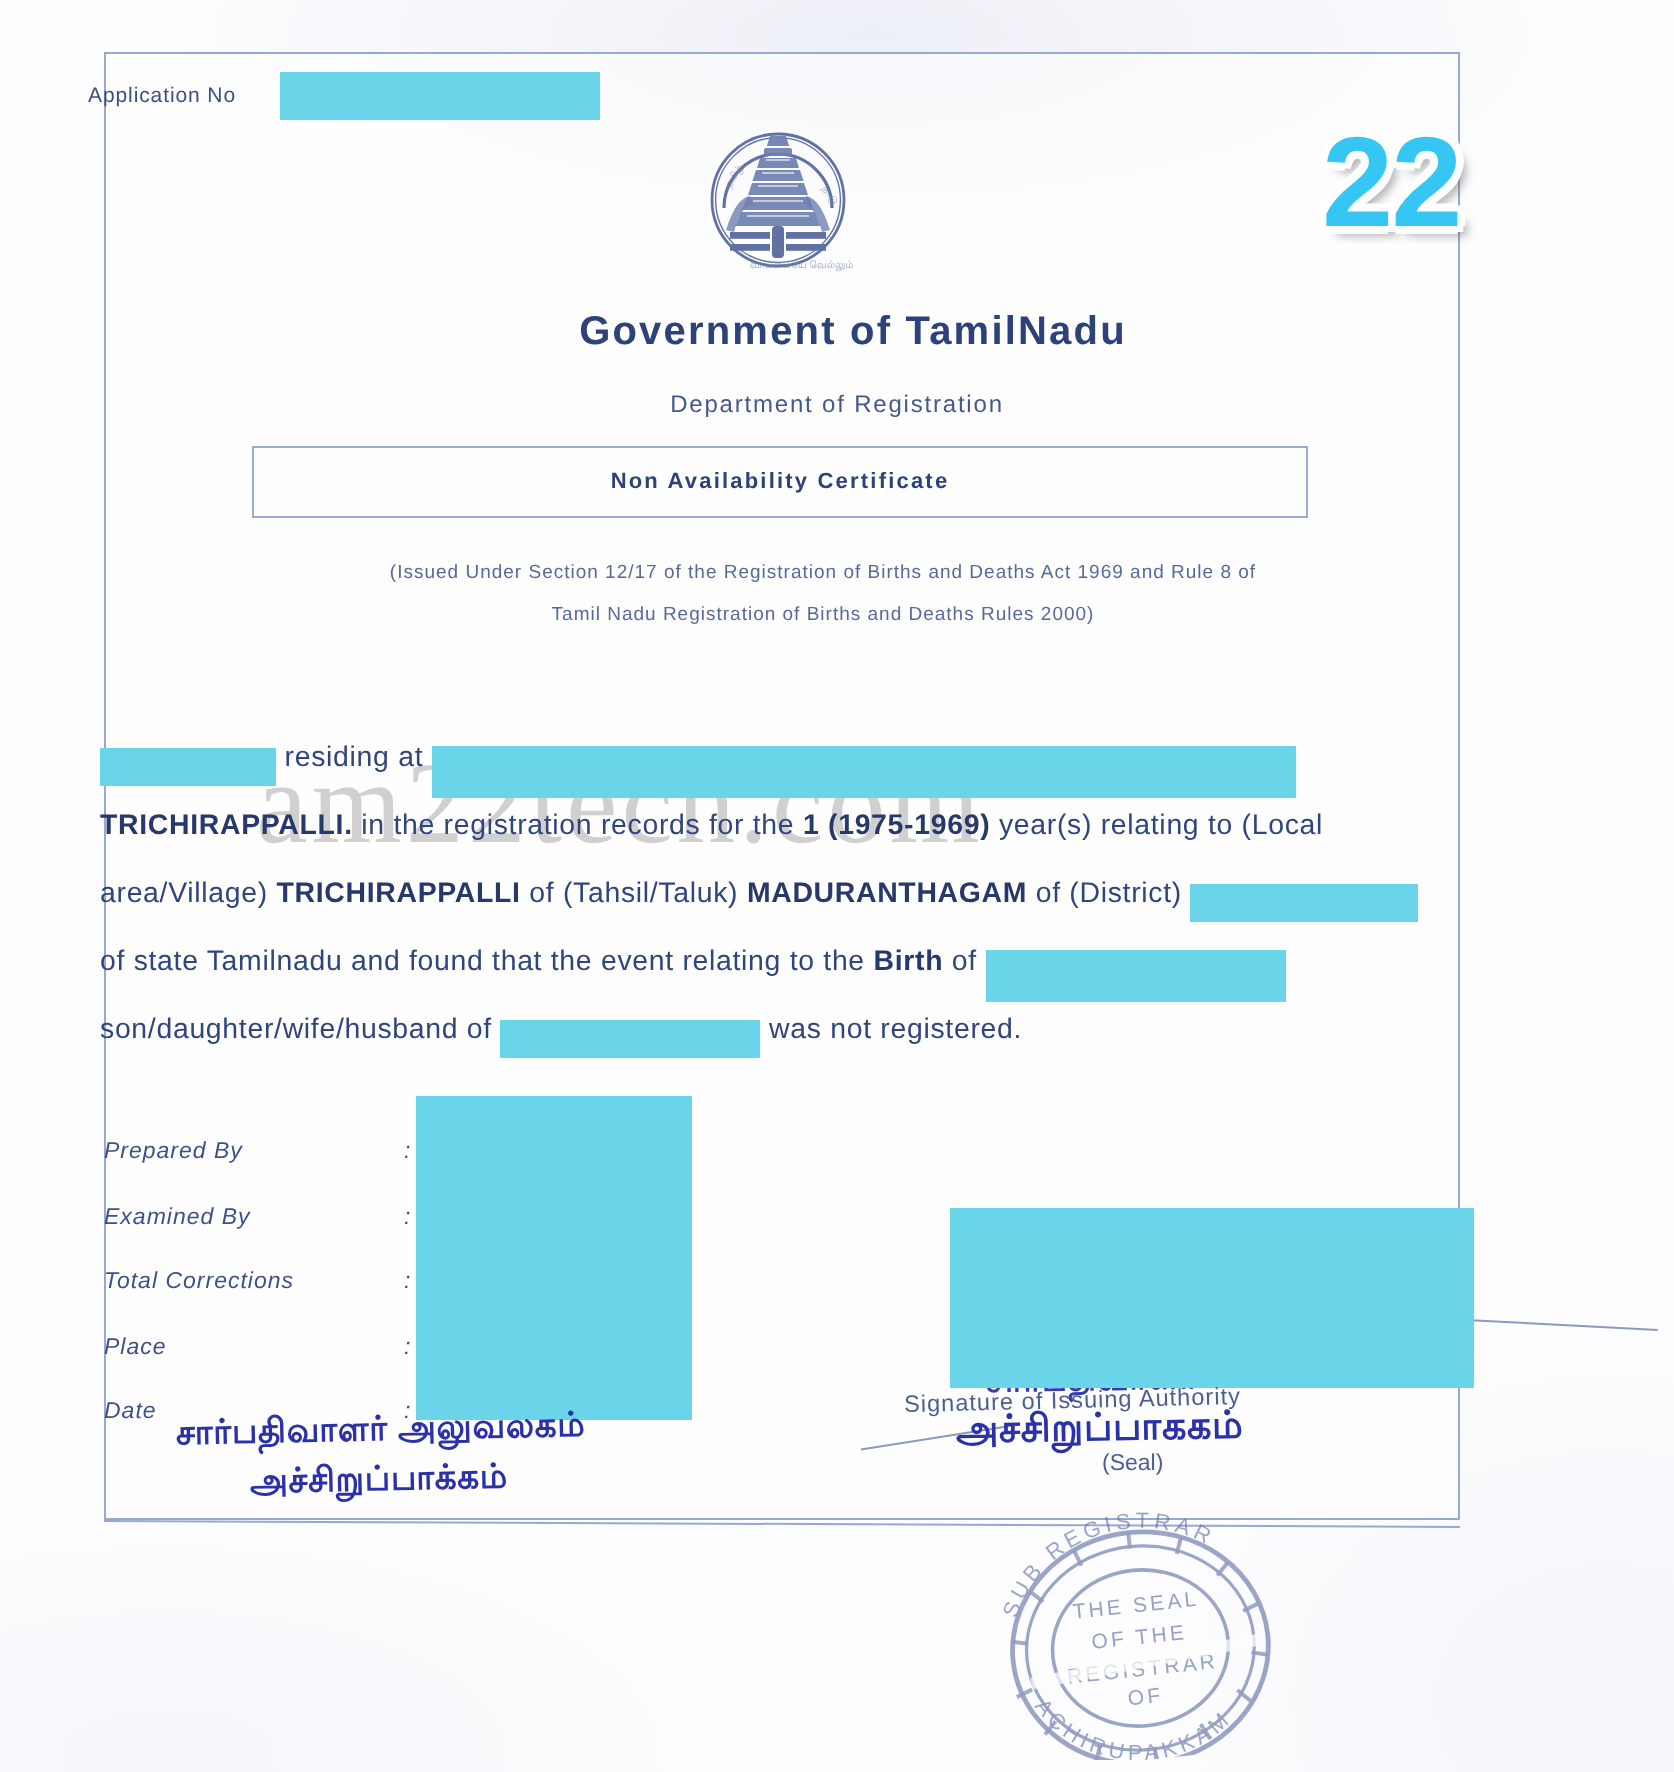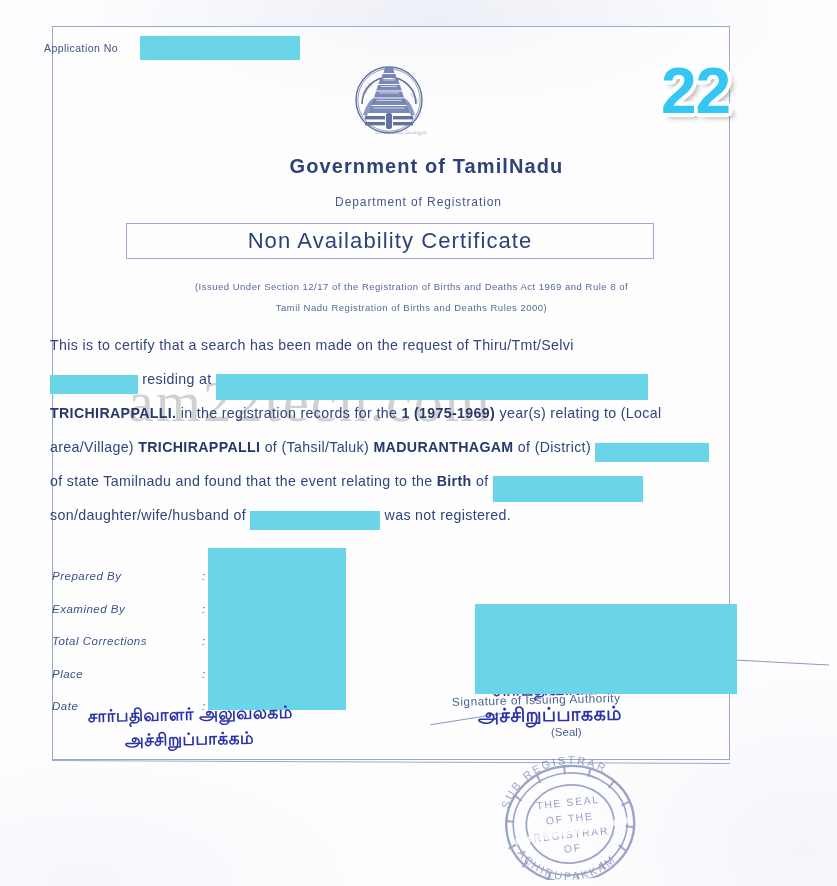--- a/index.html
+++ b/index.html
@@ -114,22 +114,22 @@
     top: 223px;
     width: 528px;
     height: 36px;
     border: 1.2px solid #9aabd0;
     box-sizing: border-box;
     display: flex;
     align-items: center;
     justify-content: center;
   }
   #cert-title {
-    font-size: 22px;
-    font-weight: normal;
+    font-size: 11px;
+    font-weight: bold;
     letter-spacing: 1.1px;
     color: #2d4278;
   }
   .fineprint {
     position: absolute;
     left: 0; right: 14px;
     text-align: center;
     font-size: 9.5px;
     letter-spacing: .5px;
     color: #56699a;
@@ -338,21 +338,21 @@
   <div id="cert-title-box">
     <span id="cert-title">Non  Availability  Certificate</span>
   </div>
 
   <div class="fineprint" id="fineprint-1">(Issued  Under  Section  12/17  of  the  Registration  of  Births  and  Deaths  Act  1969  and  Rule  8  of</div>
   <div class="fineprint" id="fineprint-2">Tamil  Nadu  Registration  of  Births  and  Deaths  Rules  2000)</div>
 
   <div id="watermark">am22tech.com</div>
 
   <div id="body-text">
-    <span>This  is  to  certify  that  a  search  has  been  made  on  the  request  of  Thiru/Tmt/Selvi</span><br>
+    <br>
     <span class="redact rd-inline" style="width:88px;"></span>
     <span>residing  at</span>
     <span class="redact rd-tall" style="width:432px;"></span><br>
     <b>TRICHIRAPPALLI.</b>
     <span>in  the  registration  records  for  the</span>
     <b>1 (1975-1969)</b>
     <span>year(s)  relating  to  (Local  area/Village)</span>
     <b>TRICHIRAPPALLI</b>
     <span>of  (Tahsil/Taluk)</span>
     <b>MADURANTHAGAM</b>

